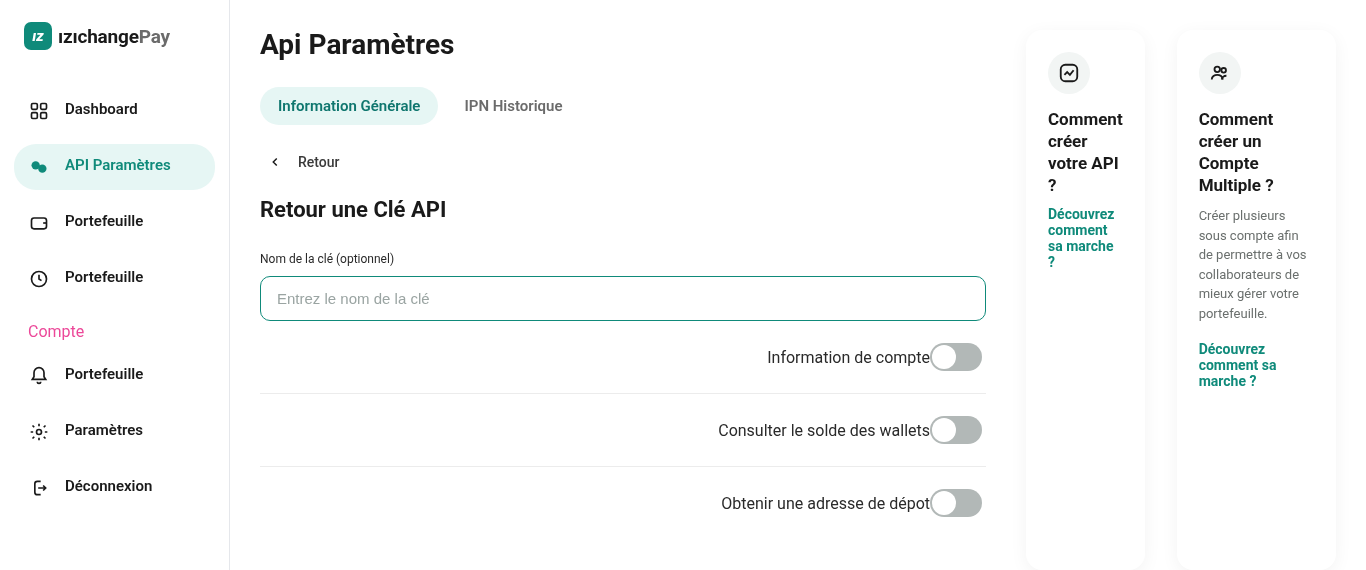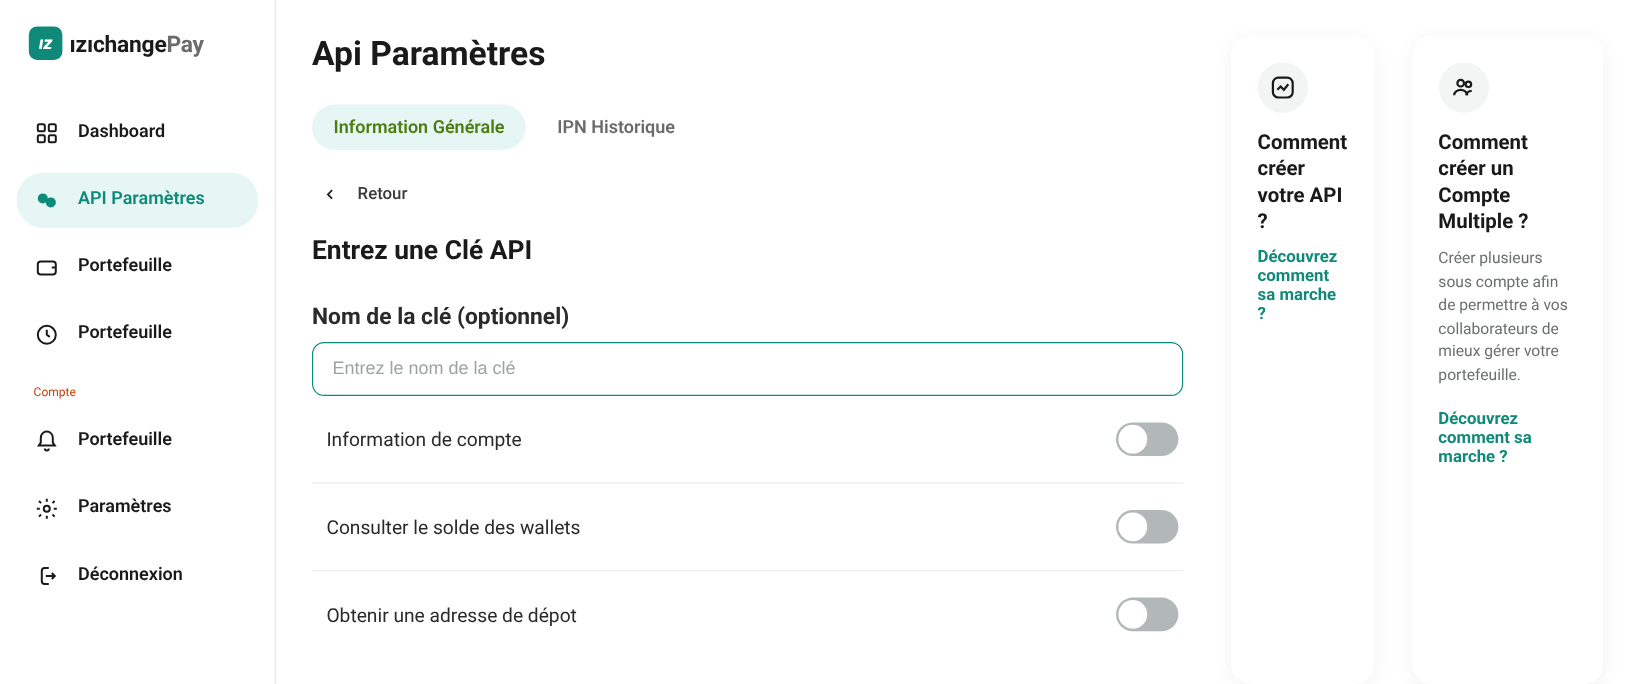--- a/index.html
+++ b/index.html
@@ -48,22 +48,22 @@
     font-size: 15px;
     font-weight: 600;
     color: #1a1a1a;
   }
   .nav-item.active {
     background: #e6f6f4;
     color: #0f8a7a;
   }
   .nav-item .icon { width: 22px; height: 22px; display:flex; align-items:center; justify-content:center;}
   .nav-section-label {
-    font-size: 10px;
-    color: #c2410c;
+    font-size: 16px;
+    color: #ec4899;
     padding: 10px 14px 2px 14px;
   }
 
   
   .main {
     flex: 1;
     padding: 28px 30px 0 30px;
     display: flex;
     gap: 40px;
     overflow: hidden;
@@ -73,40 +73,40 @@
 
   .tabs { display: flex; gap: 8px; margin-bottom: 28px;}
   .tab {
     padding: 10px 18px;
     border-radius: 22px;
     font-size: 15px;
     font-weight: 600;
     cursor: pointer;
     color: #6b6b6b;
   }
-  .tab.active { background: #e6f6f4; color: #4d7c0f; }
+  .tab.active { background: #e6f6f4; color: #0f766e; }
 
   .back-row { display:flex; align-items:center; gap:14px; margin-bottom: 26px; padding-left:6px; cursor:pointer;}
   .back-row .chev { width:18px; height:18px; display:flex; align-items:center; justify-content:center;}
   .back-row span { font-size: 14px; color:#3a3a3a; font-weight:500;}
 
   .section-title { font-size: 22px; font-weight: 700; margin-bottom: 30px; }
-  .form-label { font-size: 19px; font-weight: 700; margin-bottom: 10px; color:#2a2a2a;}
+  .form-label { font-size: 12px; font-weight: 400; margin-bottom: 10px; color:#2a2a2a;}
   .text-input {
     width: 100%;
     border: 1px solid #0f8a7a;
     border-radius: 10px;
     padding: 13px 16px;
     font-size: 15px;
     outline: none;
   }
   .text-input::placeholder { color: #9aa4a2; }
 
   .perm-row {
-    display: flex; align-items: center; justify-content: space-between;
+    display: flex; align-items: center; justify-content: flex-end;
     padding: 22px 4px 22px 12px;
     border-bottom: 1px solid #ececec;
     font-size: 16px;
     color: #2a2a2a;
   }
   .perm-row:first-of-type { margin-top: 14px; }
   .toggle {
     width: 52px; height: 28px;
     background: #b2b8b7;
     border-radius: 14px;
@@ -244,21 +244,21 @@
 
     <div class="back-row">
       <span class="chev">
         <svg width="14" height="14" viewBox="0 0 24 24" fill="none" stroke="#1a1a1a" stroke-width="2.5">
             <path d="M15 18l-6-6 6-6"></path>
           </svg>
       </span>
       <span>Retour</span>
     </div>
 
-    <h2 class="section-title">Entrez une Clé API</h2>
+    <h2 class="section-title">Retour une Clé API</h2>
 
     <div class="form-label">Nom de la clé (optionnel)</div>
     <input class="text-input" type="text" placeholder="Entrez le nom de la clé" style="">
 
     <div class="perm-row">
       <span>Information de compte</span>
       <div class="toggle"></div>
     </div>
     <div class="perm-row">
       <span>Consulter le solde des wallets</span>

